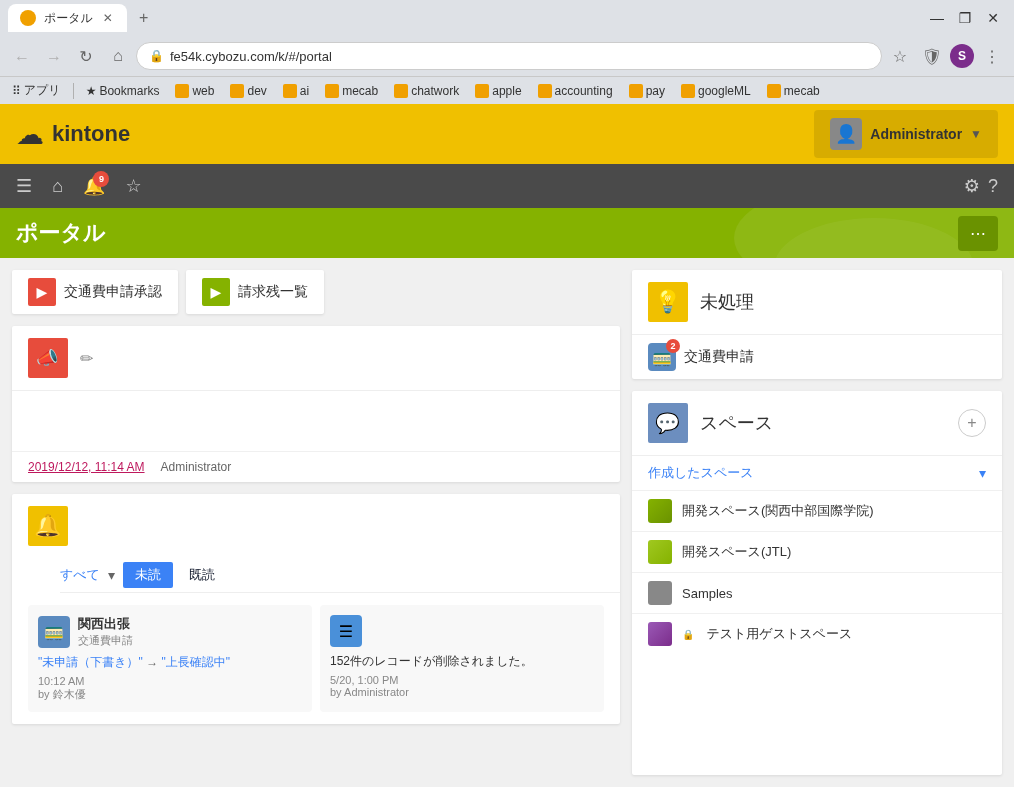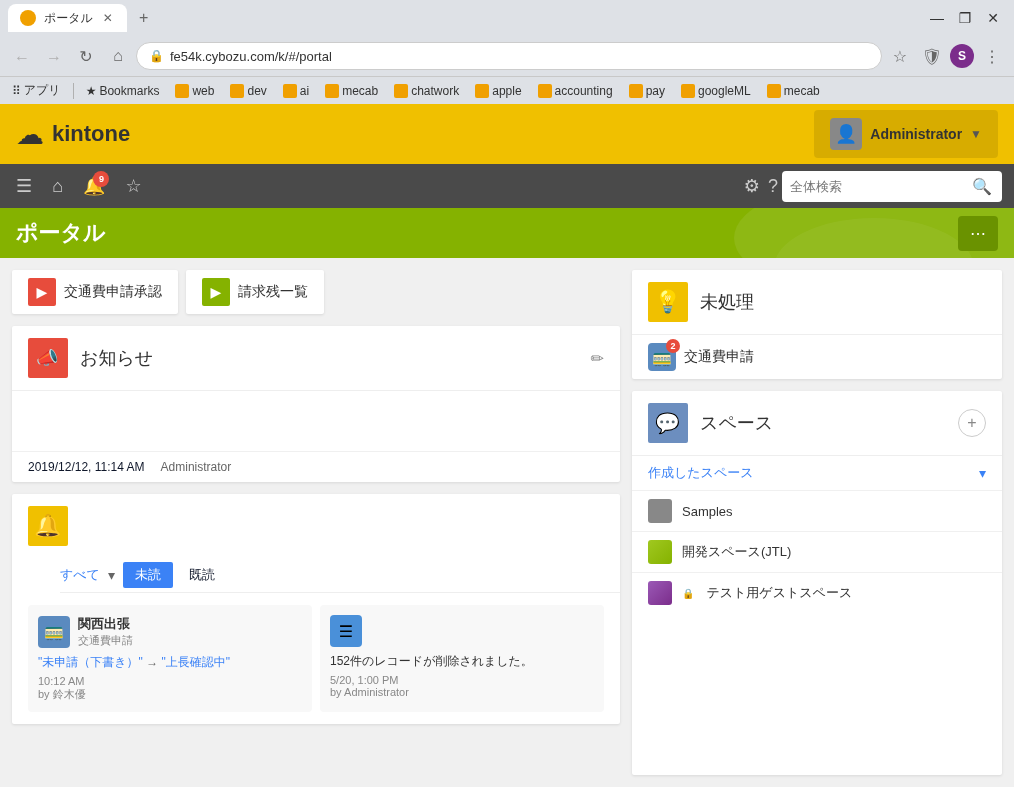--- a/index.html
+++ b/index.html
@@ -78,21 +78,21 @@
 
     
     .card { background: #fff; border-radius: 2px; box-shadow: 0 1px 3px rgba(0,0,0,0.1); overflow: hidden; }
     .card-header { display: flex; align-items: center; padding: 12px 16px; border-bottom: 1px solid #eee; }
     .card-icon { width: 40px; height: 40px; border-radius: 2px; display: flex; align-items: center; justify-content: center; margin-right: 12px; }
     .card-icon-red { background: #e74c3c; }
     .card-title { font-size: 18px; color: #333; flex: 1; }
     .card-edit-btn { background: none; border: none; cursor: pointer; color: #888; font-size: 16px; }
     .card-body { padding: 12px 16px; min-height: 60px; }
     .card-footer { padding: 8px 16px; color: #3b82f6; font-size: 12px; border-top: 1px solid #f0f0f0; display: flex; gap: 16px; }
-    .card-footer-date { color: #0f172a; }
+    .card-footer-date { color: #be185d; text-decoration: underline; }
     .card-footer-user { color: #666; }
 
     
     .notif-card { background: #fff; border-radius: 2px; box-shadow: 0 1px 3px rgba(0,0,0,0.1); }
     .notif-header { display: flex; align-items: center; padding: 12px 16px; }
     .notif-icon { width: 40px; height: 40px; background: #f0c000; border-radius: 2px; display: flex; align-items: center; justify-content: center; margin-right: 12px; font-size: 22px; }
     .notif-title { font-size: 18px; color: #333; flex: 1; }
     .notif-tabs { display: flex; align-items: center; padding: 4px 0; border-bottom: 1px solid #eee; gap: 8px; margin-left: 48px; }
     .notif-tab-all { color: #3b82f6; font-size: 13px; cursor: pointer; }
     .notif-tab-dropdown { background: none; border: none; cursor: pointer; color: #666; font-size: 14px; }
@@ -257,24 +257,20 @@
       <span class="home-btn">⌂</span>
       <div class="bell-container">
         <span class="bell-icon">🔔</span>
         <span class="bell-badge">9</span>
       </div>
       <span class="star-btn">☆</span>
     </div>
     <div class="nav-spacer"></div>
     <span class="gear-btn">⚙</span>
     <button class="help-btn">?</button>
-    <div class="search-box">
-      <input class="search-input" type="text" placeholder="全体検索" style="">
-      <button class="search-btn">🔍</button>
-    </div>
   </div>
 
   <div class="portal-header">
     <div class="portal-header-bg"></div>
     <div class="portal-header-bg2"></div>
     <span class="portal-title">ポータル</span>
     <button class="portal-more-btn">⋯</button>
   </div>
 
   <div class="main-content">
@@ -294,21 +290,20 @@
           </div>
           <span>請求残一覧</span>
         </button>
       </div>
 
       <div class="card">
         <div class="card-header">
           <div class="card-icon card-icon-red">
             <span style="color:#fff;font-size:18px;">📣</span>
           </div>
-          <span class="card-title">お知らせ</span>
           <button class="card-edit-btn">✏</button>
         </div>
         <div class="card-body"></div>
         <div class="card-footer">
           <span class="card-footer-date">2019/12/12, 11:14 AM</span>
           <span class="card-footer-user">Administrator</span>
         </div>
       </div>
 
       <div class="notif-card">
@@ -371,26 +366,30 @@
           <div class="space-icon">💬</div>
           <span class="space-title">スペース</span>
           <button class="space-add-btn">+</button>
         </div>
         <div class="space-section">
           <div class="space-section-header">
             <span>作成したスペース</span>
             <span class="space-section-expand">▾</span>
           </div>
           <div class="space-item">
-            <div class="space-item-icon space-item-photo"></div>
-            <span class="space-item-name">Samples</span>
+            <div class="space-item-icon space-item-green1"></div>
+            <span class="space-item-name">開発スペース(関西中部国際学院)</span>
           </div>
           <div class="space-item">
             <div class="space-item-icon space-item-green2"></div>
             <span class="space-item-name">開発スペース(JTL)</span>
+          </div>
+          <div class="space-item">
+            <div class="space-item-icon space-item-photo"></div>
+            <span class="space-item-name">Samples</span>
           </div>
           <div class="space-item">
             <div class="space-item-icon space-item-purple"></div>
             <span class="space-item-lock">🔒</span>
             <span class="space-item-name">テスト用ゲストスペース</span>
           </div>
         </div>
       </div>
     </div>
   </div>

